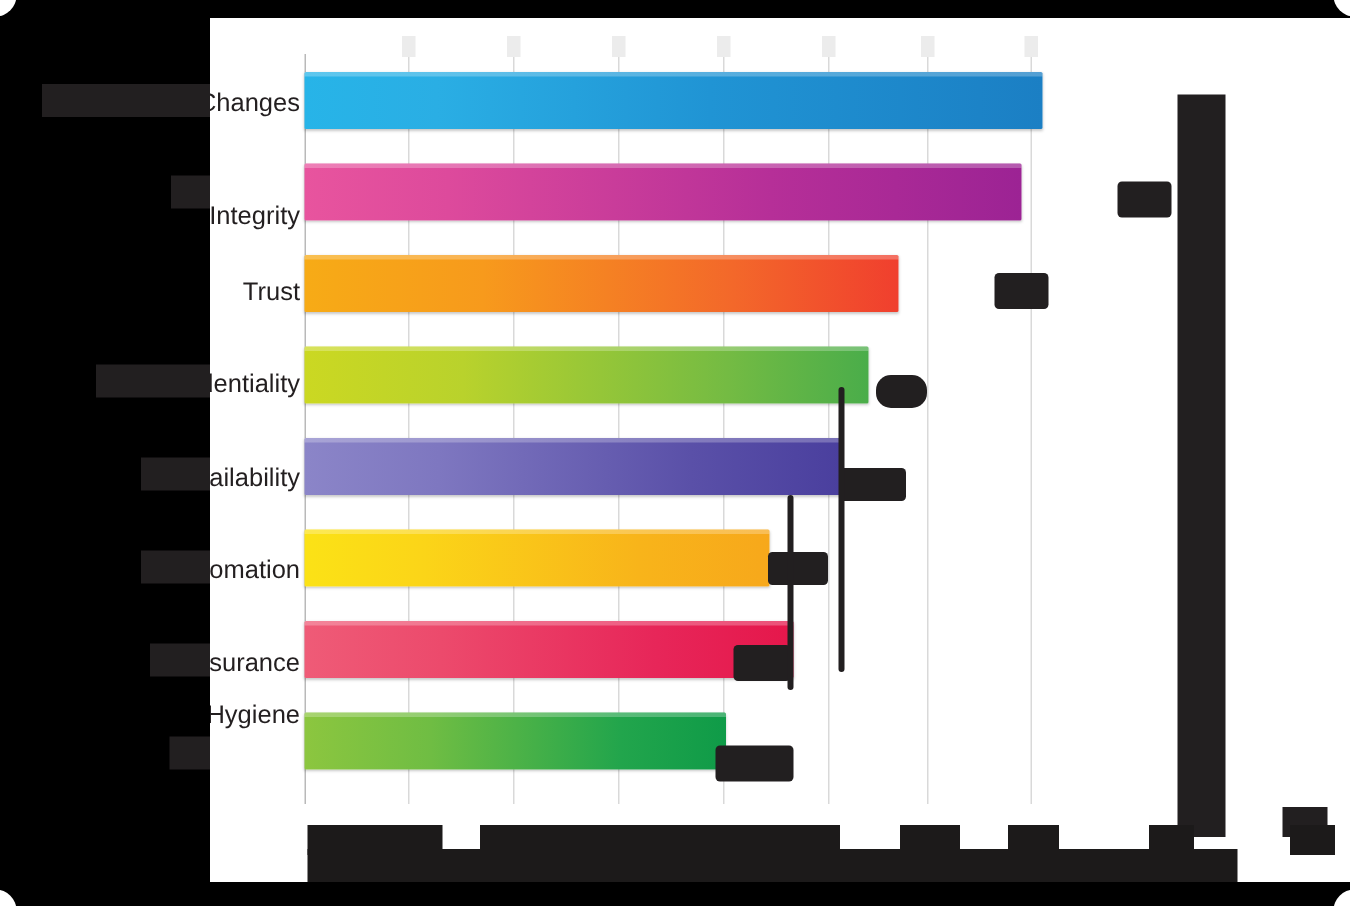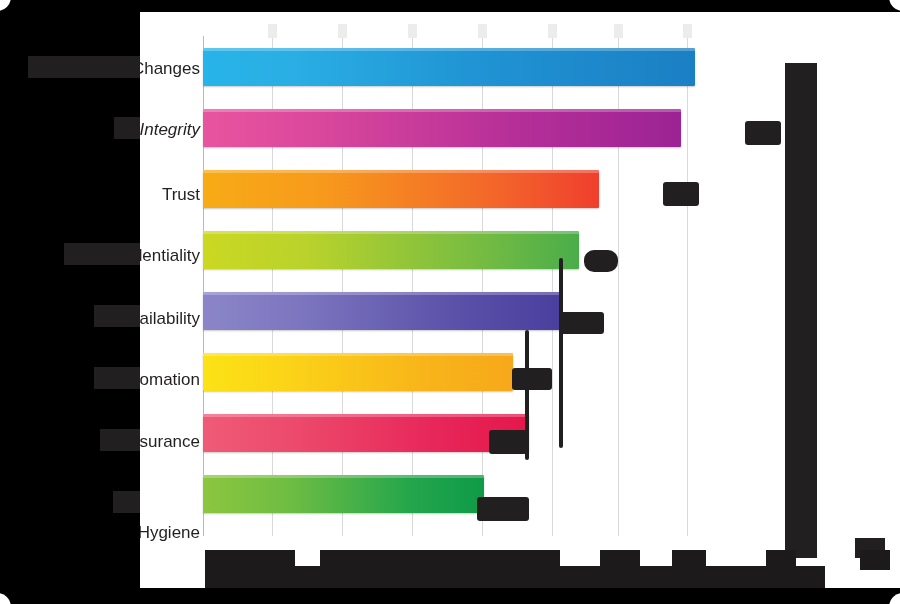--- a/index.html
+++ b/index.html
@@ -283,27 +283,27 @@
   <div class="value-redact" style="left:560px;top:312px;width:44px;height:22px;"></div>
   <div class="value-redact" style="left:512px;top:368px;width:40px;height:22px;"></div>
   <div class="value-redact" style="left:489px;top:430px;width:38px;height:24px;"></div>
   <div class="value-redact" style="left:477px;top:497px;width:52px;height:24px;"></div>
 
   <div class="value-redact" style="left:525px;top:330px;width:4px;height:130px;"></div>
   <div class="value-redact" style="left:559px;top:258px;width:4px;height:190px;"></div>
 
   <div class="cat-wrap">
     <div class="cat-label" style="top:60px;">Changes</div>
-    <div class="cat-label" style="top:121px;font-style:italic;">Integrity</div>
+    <div class="cat-label" style="top:135px;">Integrity</div>
     <div class="cat-label" style="top:186px;">Trust</div>
     <div class="cat-label" style="top:247px;">Confidentiality</div>
     <div class="cat-label" style="top:310px;">Availability</div>
     <div class="cat-label" style="top:371px;">Automation</div>
     <div class="cat-label" style="top:433px;">Assurance</div>
-    <div class="cat-label" style="top:524px;">Hygiene</div>
+    <div class="cat-label" style="top:468px;">Hygiene</div>
   </div>
 
   <div class="left-black"></div>
 
   <div class="label-redact" style="left:28px;top:56px;width:112px;height:22px;"></div>
   <div class="label-redact" style="left:114px;top:117px;width:26px;height:22px;"></div>
   <div class="label-redact" style="left:64px;top:243px;width:76px;height:22px;"></div>
   <div class="label-redact" style="left:94px;top:305px;width:46px;height:22px;"></div>
   <div class="label-redact" style="left:94px;top:367px;width:46px;height:22px;"></div>
   <div class="label-redact" style="left:100px;top:429px;width:40px;height:22px;"></div>

